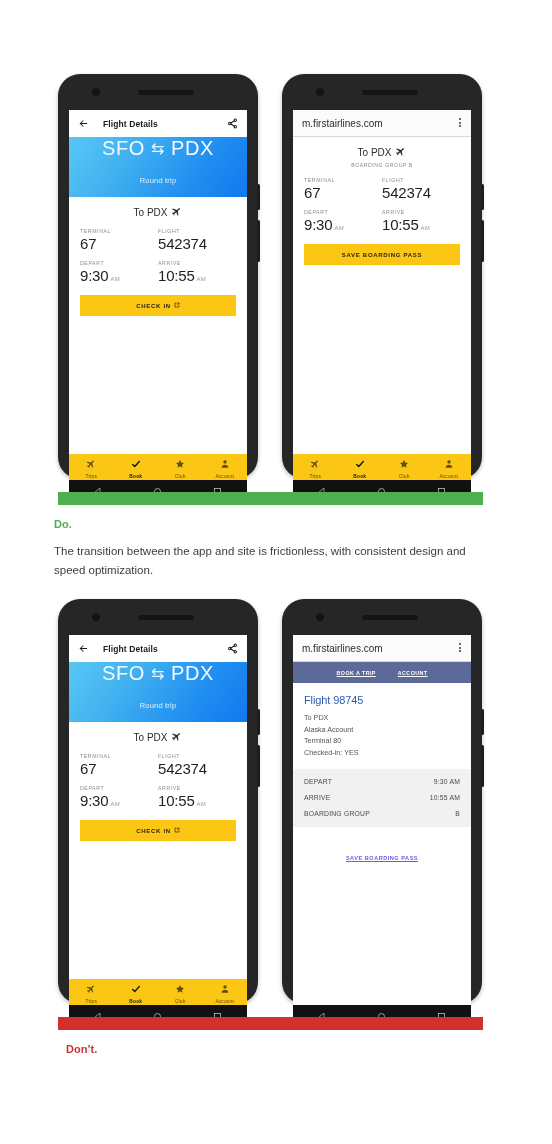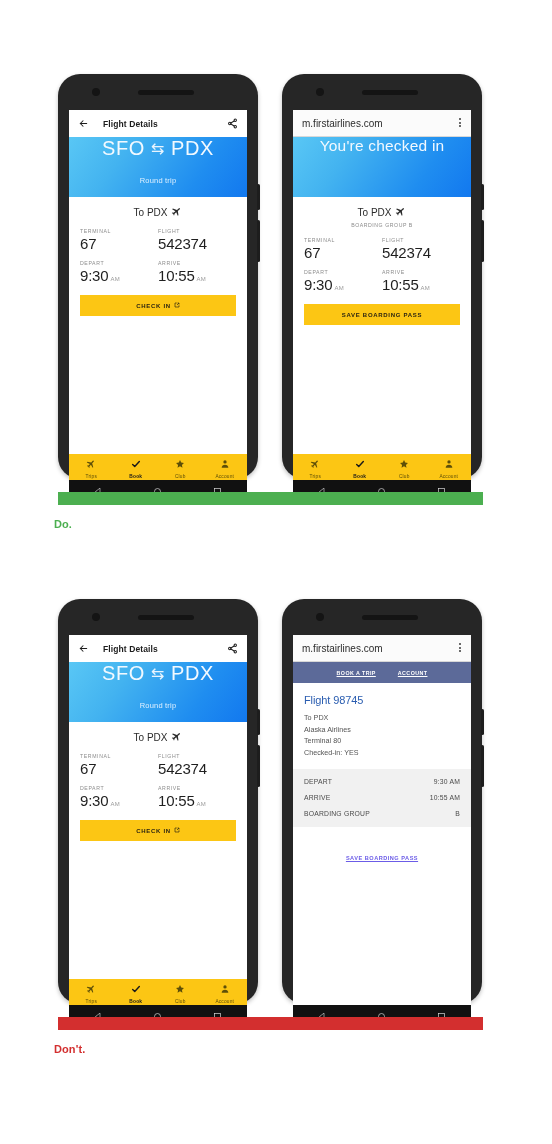--- a/index.html
+++ b/index.html
@@ -291,23 +291,20 @@
 
       <div class="omnibox">
         <span class="url">m.firstairlines.com</span>
         <span class="kebab">
             <i></i>
             <i></i>
             <i></i>
           </span>
       </div>
 
-      <div class="hero checked">
-        <div class="route">You're checked in</div>
-      </div>
 
       <div class="body">
         <div class="topdest">
           <span>To PDX</span>
           <span class="plane">
             <svg style="width:11px;height:11px" viewBox="0 0 24 24" fill="#2b2b2b">
                 <path d="M21 16v-2l-8-5V3.5a1.5 1.5 0 0 0-3 0V9l-8 5v2l8-2.5V19l-2 1.5V22l3.5-1 3.5 1v-1.5L13 19v-5.5z" transform="rotate(50 12 12)"></path>
               </svg>
           </span>
         </div>
@@ -379,20 +376,21 @@
               <rect x="4" y="4" width="16" height="16"></rect>
             </svg></span>
       </div>
 
     </div>
   </div>
 
   <div class="rule do" style="top:492px;"></div>
   <div class="ann" style="top:518px;">
     <div class="kicker do">Do.</div>
+    <div class="desc">The transition between the app and site is frictionless, with consistent design and speed optimization.</div>
   </div>
 
   <div class="phone" style="left:58px; top:599px;">
     <div class="camera"></div>
     <div class="speaker"></div>
     <div class="side-btn b1"></div>
     <div class="side-btn b2"></div>
     <div class="chin-bar"></div>
 
     <div class="screen">
@@ -531,21 +529,21 @@
 
       <div class="legacy-nav">
         <a href="#">BOOK A TRIP</a>
         <a href="#">ACCOUNT</a>
       </div>
 
       <div class="legacy-body">
         <div class="legacy-title">Flight 98745</div>
         <div class="legacy-list">
           <div>To PDX</div>
-          <div>Alaska Airlines</div>
+          <div>Alaska Account</div>
           <div>Terminal 80</div>
           <div>Checked-in: YES</div>
         </div>
       </div>
 
       <div class="legacy-table">
         <div class="lrow">
           <span>DEPART</span>
           <span>9:30 AM</span>
         </div>
@@ -572,17 +570,17 @@
             </svg></span>
         <span><svg viewBox="0 0 24 24" fill="none" stroke="#dcdcdc" stroke-width="1.8">
               <rect x="4" y="4" width="16" height="16"></rect>
             </svg></span>
       </div>
 
     </div>
   </div>
 
   <div class="rule dont" style="top:1017px;"></div>
-  <div class="ann" style="top:1043px;">
+  <div class="ann" style="top:1043px;margin-left:12px;">
     <div class="kicker dont">Don't.</div>
   </div>
 
 </div>
 
 </body></html>

